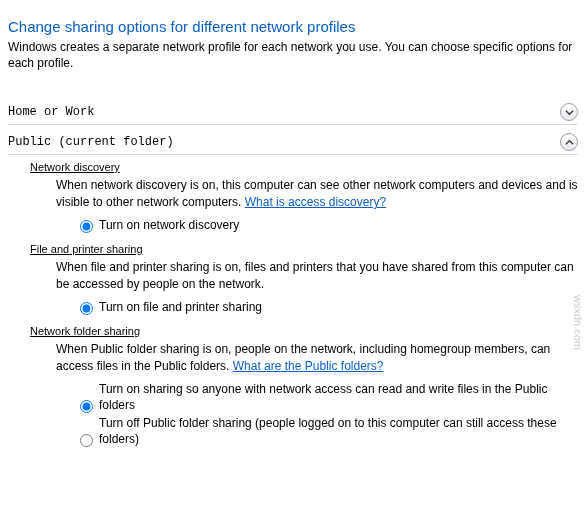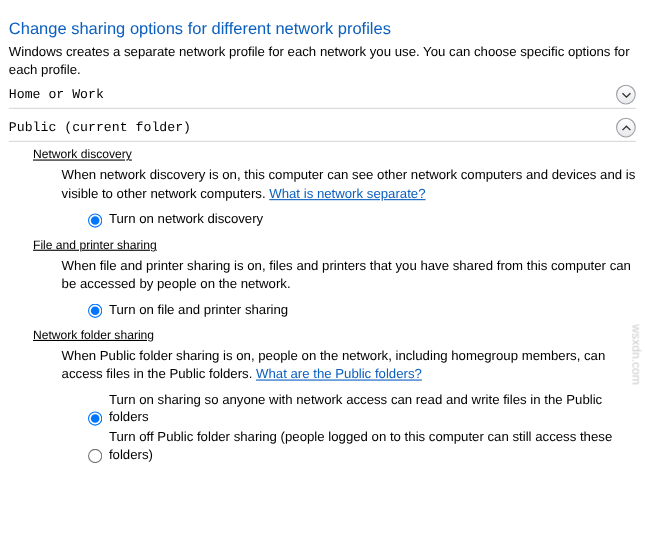--- a/index.html
+++ b/index.html
@@ -14,21 +14,21 @@
     }
     .title {
       color: #0a5fbf;
       font-size: 15px;
       font-weight: 400;
       margin: 12px 0 4px 0;
     }
     .subtitle {
       font-size: 12px;
       color: #000;
-      margin: 0 0 4px 0;
+      margin: 0 0 30px 0;
       line-height: 1.35;
     }
     .section-row {
       display: flex;
       align-items: center;
       justify-content: space-between;
       border-bottom: 1px solid #d8d8d8;
       padding: 2px 0 3px 0;
       margin-bottom: 6px;
       font-family: Liberation Mono, monospace;
@@ -103,21 +103,21 @@
   <span>Public (current folder)</span>
   <span class="chev">
     <svg viewBox="0 0 10 10">
         <path d="M1 7 L5 3 L9 7" fill="none" stroke="#333" stroke-width="1.4"></path>
       </svg>
   </span>
 </div>
 
 <div class="subhead">Network discovery</div>
 <div class="desc">
-  <span>When network discovery is on, this computer can see other network computers and devices and is visible to other network computers. </span><a class="link">What is network separate?</a>
+  <span>When network discovery is on, this computer can see other network computers and devices and is visible to other network computers. </span><a class="link">What is access discovery?</a>
 </div>
 <div class="radio-group">
   <label class="radio-row">
     <input type="radio" name="nd" checked="" style="">
     <span>Turn on network discovery</span>
   </label>
 </div>
 
 <div class="subhead">File and printer sharing</div>
 <div class="desc">When file and printer sharing is on, files and printers that you have shared from this computer can be accessed by people on the network.</div>

